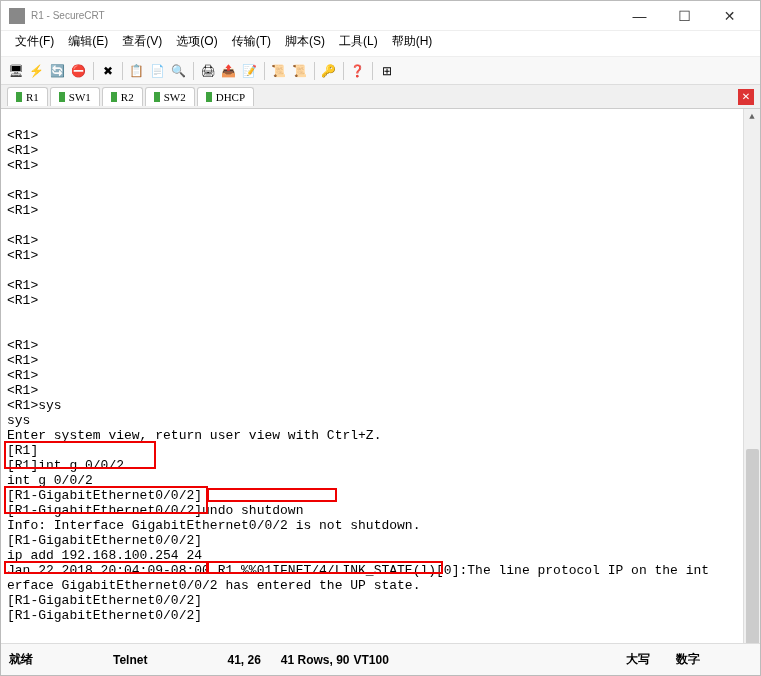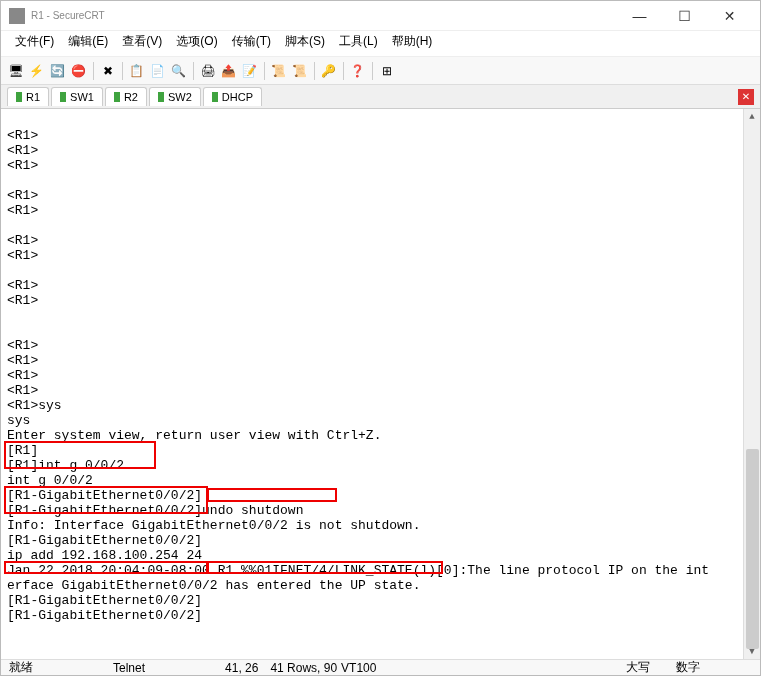--- a/index.html
+++ b/index.html
@@ -17,21 +17,21 @@
 .tab { display: flex; align-items: center; padding: 3px 8px; border: 1px solid #ccc; border-bottom: none; background: #fff; margin-right: 2px; font-size: 11px; border-radius: 3px 3px 0 0; }
 .tab .dot { width: 6px; height: 10px; margin-right: 4px; }
 .tab.active .dot { background: #3fa33f; }
 .tab .dot.g { background: #3fa33f; }
 .tabbar .close { position: absolute; right: 6px; width: 16px; height: 16px; background: #d33; color: #fff; display: flex; align-items: center; justify-content: center; font-size: 10px; }
 .terminal { position: relative; font-family: "Courier New", monospace; font-size: 13px; line-height: 15px; padding: 4px 6px; background: #fff; color: #000; height: 552px; overflow: hidden; }
 .terminal .scroll-track { position: absolute; right: 0; top: 0; width: 17px; height: 100%; background: #f0f0f0; border-left: 1px solid #ddd; }
 .terminal .scroll-arrow { height: 17px; display: flex; align-items: center; justify-content: center; font-size: 9px; color: #666; }
 .terminal .scroll-thumb { position: absolute; left: 2px; width: 13px; height: 200px; top: 340px; background: #ccc; border-radius: 2px; }
 .hl { border: 2px solid #e00; position: absolute; pointer-events: none; }
-.statusbar { height: 16px; display: flex; align-items: center; padding: 0 8px; border-top: 1px solid #ddd; background: #f8f8f8; font-size: 12px; position: absolute; bottom: 0; left: 0; right: 0; }
+.statusbar { height: 32px; display: flex; align-items: center; padding: 0 8px; border-top: 1px solid #ddd; background: #f8f8f8; font-size: 12px; position: absolute; bottom: 0; left: 0; right: 0; font-weight: bold; }
 .statusbar .sec { margin-right: 80px; }
 .term-line { white-space: pre; }
 </style>
 </head>
 <body>
 
 <div class="titlebar">
   <span class="icon-app"></span>
   <span class="title">R1 - SecureCRT</span>
   <div class="winbtn">—</div>
@@ -70,21 +70,21 @@
   <span class="tb-btn">📜</span>
   <span class="tb-sep"></span>
   <span class="tb-btn">🔑</span>
   <span class="tb-sep"></span>
   <span class="tb-btn">❓</span>
   <span class="tb-sep"></span>
   <span class="tb-btn">⊞</span>
 </div>
 
 <div class="tabbar">
-  <div id="tabs-host" style="display: flex;">
+  <div id="tabs-host" style="display: flex; font-family: Liberation Serif, serif;">
       <div class="tab active">
         <span class="dot g"></span>
         <span>R1</span>
       </div>
       <div class="tab">
         <span class="dot g"></span>
         <span>SW1</span>
       </div>
       <div class="tab">
         <span class="dot g"></span>
@@ -149,18 +149,18 @@
   <div class="scroll-track">
     <div class="scroll-arrow">▲</div>
     <div class="scroll-thumb"></div>
     <div class="scroll-arrow" style="position:absolute;bottom:0;width:100%;">▼</div>
   </div>
 </div>
 
 <div class="statusbar">
   <span class="sec">就绪</span>
   <span class="sec">Telnet</span>
-  <span style="margin-right:12px">41, 26</span>
+  <span style="margin-right:20px">41, 26</span>
   <span style="margin-right:4px">41 Rows, 90</span>
   <span>VT100</span>
   <span style="position:absolute;right:110px">大写</span>
   <span style="position:absolute;right:60px">数字</span>
 </div>
 
 </body></html>

